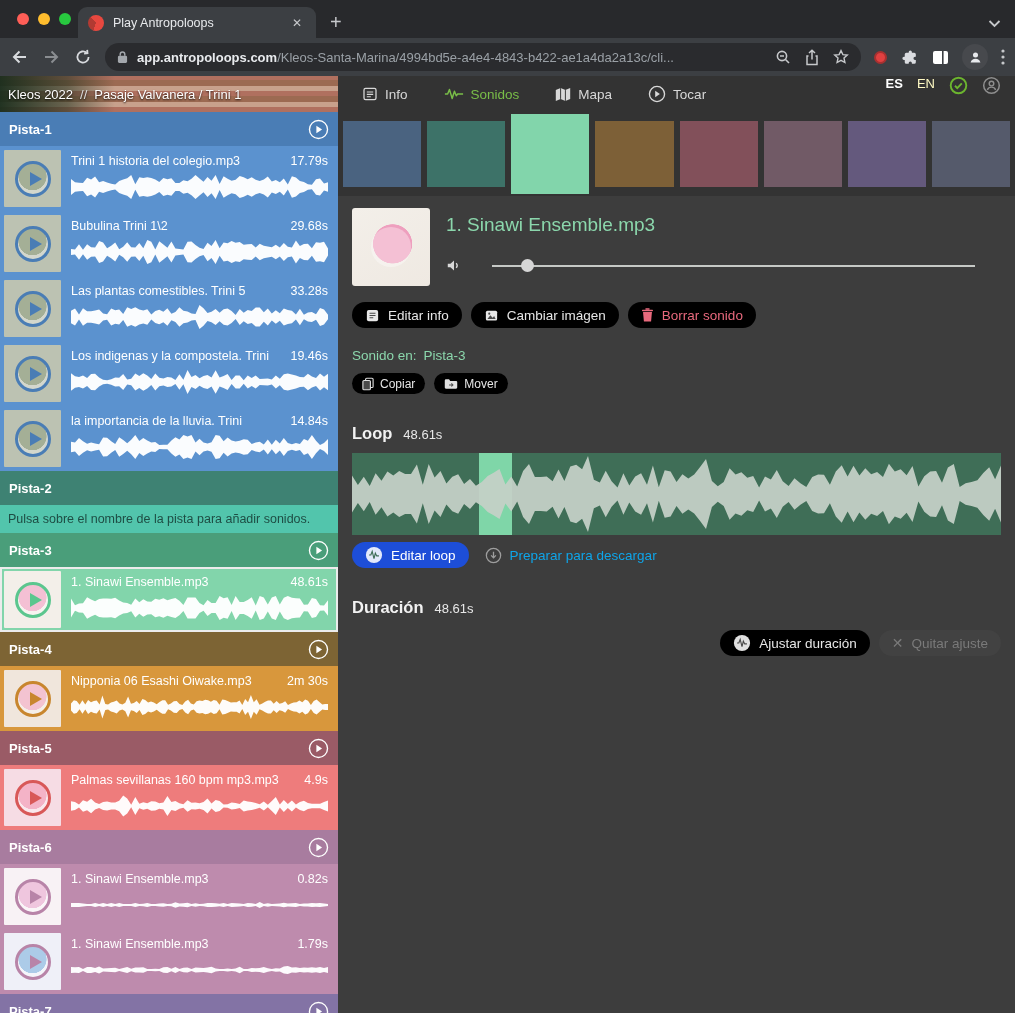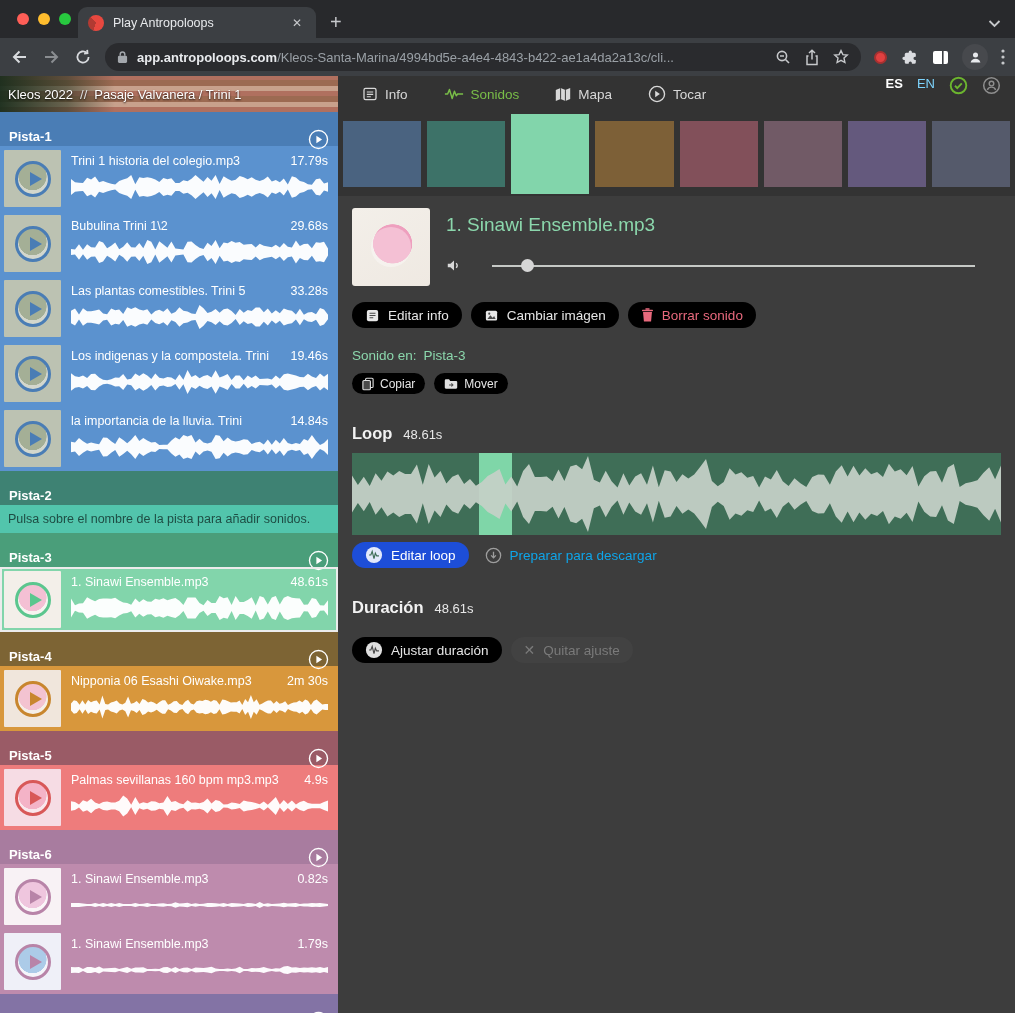--- a/index.html
+++ b/index.html
@@ -37,28 +37,28 @@
       repeating-linear-gradient(0deg, #B0705F 0 5px, #C8A18C 5px 10px, #9C6A52 10px 16px),
       repeating-linear-gradient(90deg, #A3705A 0 9px, #C2977D 9px 16px, #8A5A48 16px 25px);
   }
   .bc { color:#FFFFFF; font-size:13px; text-shadow:0 1px 2px rgba(0,0,0,.8); white-space:nowrap; }
   .bc-sep { color:#E0E0E0; }
   .navtabs { display:flex; align-items:center; gap:36px; padding-left:24px; }
   .navtab { display:flex; align-items:center; gap:7px; font-size:13.5px; color:#D8D8D8; }
   .navtab.active { color:#79BE48; }
   .navright { margin-left:auto; display:flex; align-items:flex-start; gap:14px; padding-right:14px; }
   .lang-active { color:#FFFFFF; font-weight:bold; font-size:13px; }
-  .lang-other { color:#7dd3fc; font-size:13px; }
+  .lang-other { color:#fef9c3; font-size:13px; }
 
   
   .content { flex:1; display:flex; min-height:0; }
 
   
   .sidebar { width:338px; flex:0 0 auto; background:#2E2E2E; overflow:hidden; }
-  .trackhd { height:27px; display:flex; align-items:flex-start; justify-content:space-between; padding:17px 9px; background:var(--hd); }
+  .trackhd { height:27px; display:flex; align-items:center; justify-content:space-between; padding:17px 9px; background:var(--hd); }
   .trackhd span { color:#FFFFFF; font-size:13px; font-weight:bold; }
   .clip { height:65px; background:var(--bg); display:flex; padding:4px; gap:0;justify-content:space-between; }
   .clip.selected { outline:2px solid #ECECEC; outline-offset:-2px; }
   .thumb { width:57px; height:57px; flex:0 0 auto; position:relative; border-radius:1px;
     background: radial-gradient(circle at 50% 46%, var(--t2) 0 33%, rgba(0,0,0,0) 34%), linear-gradient(150deg, var(--t1), var(--t1)); }
   .playring { position:absolute; left:50%; top:50%; transform:translate(-50%,-50%); width:36px; height:36px; border-radius:50%;
     border:3px solid var(--rc); background:rgba(255,255,255,.35); }
   .playring::after { content:""; position:absolute; left:12px; top:8px; border-left:12px solid var(--rc);
     border-top:7px solid transparent; border-bottom:7px solid transparent; }
   .clip-body { flex:1; padding:4px 6px 0 10px; min-width:0; }
@@ -100,21 +100,21 @@
   .sonido-en .val { color:#8BD7AC; margin-left:7px; }
 
   .secthead { display:flex; align-items:baseline; gap:11px; margin-top:30px; }
   .secthead .big { color:#F2F2F2; font-size:16.5px; font-weight:bold; }
   .secthead .dur { color:#E8E8E8; font-size:13px; }
 
   .loop-panel { position:relative; height:82px; margin-top:10px; background:#3F6E57; overflow:hidden; }
   .loop-band { position:absolute; left:19.5%; top:0; width:5.2%; height:100%; background:#7FD6A8; z-index:1; }
   .loop-panel .wave { position:relative; z-index:2; width:100%; height:100%; display:block; }
   .loop-actions { display:flex; align-items:center; gap:16px; margin-top:7px; }
-  .dur-actions { display:flex; align-items:center; gap:9px; margin-top:20px; }
+  .dur-actions { display:flex; align-items:center; gap:9px; margin-top:13px;justify-content:flex-end; }
   .xglyph { color:#7A7A7A; font-size:14px; }
 
   .wave { display:block; }
   svg { display:block; }
 </style>
 </head>
 <body>
 
 <div class="stage">
 

